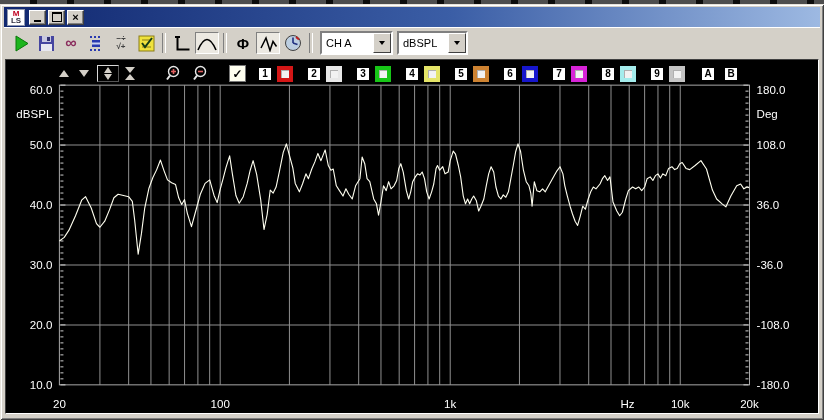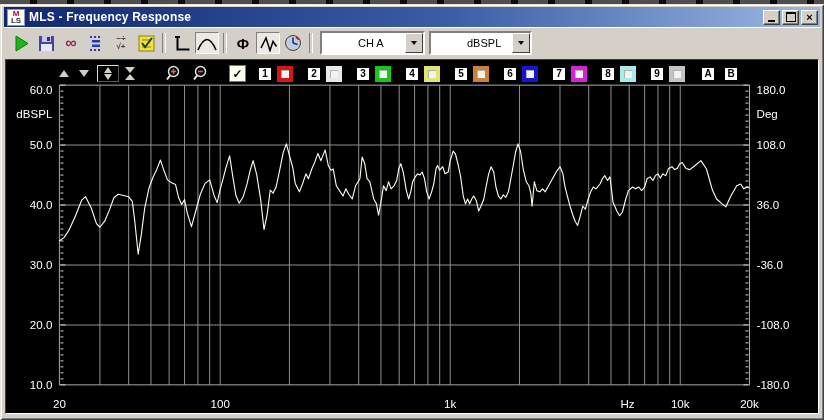--- a/index.html
+++ b/index.html
@@ -28,21 +28,21 @@
   .toolbar{height:30px;display:flex;align-items:center;padding-left:5px;gap:1px;
     border-top:1px solid #fff;background:#d4d0c8;}
   .tbtn{width:24px;height:22px;display:flex;align-items:center;justify-content:center;
     background:transparent;border:1px solid transparent;padding:0;}
   .tbtn.pressed{background:#ece9e2;border-color:#808080 #fff #fff #808080;}
   .tsep{width:2px;height:20px;border-left:1px solid #808080;border-right:1px solid #fff;margin:0 3px;}
   .mathicon{font:bold 8px "Liberation Sans",sans-serif;color:#404040;line-height:8px;text-align:center;}
   .inficon{color:#8b2e5e;font-weight:bold;font-size:16px;line-height:14px;}
   .phiicon{font-size:15px;font-weight:bold;color:#000;}
   .combo{display:flex;height:20px;margin-left:3px;border:2px solid;border-color:#808080 #fff #fff #808080;
-    background:#fff;align-items:stretch;padding-left:32px;}
+    background:#fff;align-items:stretch;}
   .combo-text{display:flex;align-items:center;padding:0 4px;font-size:11px;color:#000;background:#fff;}
   .combo.sel .combo-text{background:#0a246a;color:#fff;outline:1px dotted #fff;outline-offset:-2px;}
   .combo-btn{width:16px;background:#d4d0c8;border:1px solid;border-color:#fff #404040 #404040 #fff;
     display:flex;align-items:center;justify-content:center;}
   .combo-btn .tri-down{border-left-width:3px;border-right-width:3px;border-top:4px solid #000;}
   
   .chart-wrap{flex:1;margin:1px 1px 0 1px;border:1px solid;border-color:#404040 #fff #fff #404040;position:relative;}
   .chart-inner{position:absolute;inset:0;background:#000;}
   svg.plot{position:absolute;inset:0;}
   .grid{stroke:#8f8f8f;stroke-width:1;}
@@ -75,21 +75,20 @@
 <div class="screen">
   <div class="top-strip"></div>
 
   <div class="window">
 
     <div class="titlebar">
       <span class="app-icon">
           <span class="m">M</span>
           <span class="s">LS</span>
         </span>
-      <span class="titletext">MLS - Frequency Response</span>
       <span class="winbtns">
         <button class="wbtn">
             <span class="g-min"></span>
           </button>
         <button class="wbtn">
             <span class="g-max"></span>
           </button>
         <button class="wbtn">
             <span>×</span>
           </button>

